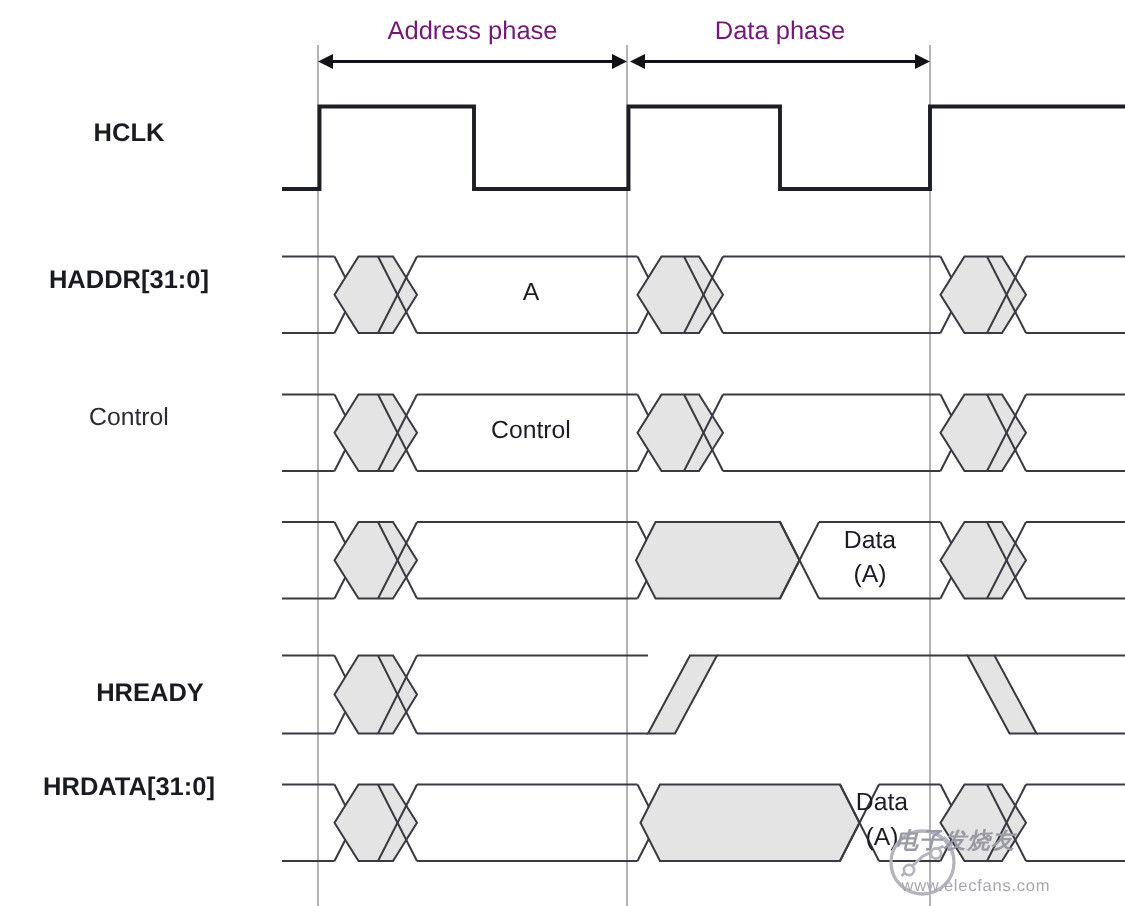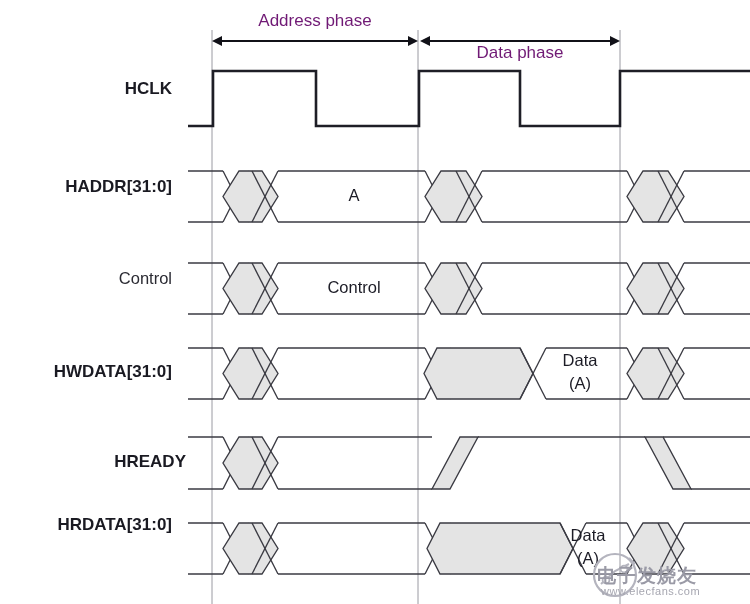--- a/index.html
+++ b/index.html
@@ -19,21 +19,21 @@
   }
   #wave-svg {
     position: absolute;
     left: 0;
     top: 0;
     width: 750px;
     height: 604px;
   }
   .sig-label {
     position: absolute;
-    text-align: right;
+    text-align: center;
     color: #1a1a22;
     white-space: nowrap;
     font-size: 17px;
     font-weight: bold;
     font-family: "Liberation Sans", sans-serif;
   }
   .sig-label.plain {
     font-weight: normal;
     font-size: 16.5px;
     color: #2b2b33;
@@ -54,26 +54,26 @@
     font-size: 16.5px;
     white-space: nowrap;
     font-family: "Liberation Sans", sans-serif;
   }
   .wm {
     position: absolute;
     pointer-events: none;
   }
   .wm-cn {
     font-family: "Liberation Serif", serif;
+    font-style: italic;
     font-weight: bold;
-    font-size: 19px;
+    font-size: 15px;
     color: #9a9aa6;
     letter-spacing: 1px;
     white-space: nowrap;
-    margin-top: 12px;
   }
   .wm-url {
     font-family: "Liberation Sans", sans-serif;
     font-size: 11px;
     color: #a6a6b0;
     letter-spacing: 0.5px;
     white-space: nowrap;
   }
 </style>
 </head>
@@ -202,26 +202,25 @@
         <polyline points="658,523 684,574" fill="none" stroke="#3a3a42" stroke-width="1.35" stroke-linejoin="miter"></polyline>
         <polyline points="658,574 684,523" fill="none" stroke="#3a3a42" stroke-width="1.35" stroke-linejoin="miter"></polyline>
         <polyline points="684,523 750,523" fill="none" stroke="#3a3a42" stroke-width="1.35" stroke-linejoin="miter"></polyline>
         <polyline points="684,574 750,574" fill="none" stroke="#3a3a42" stroke-width="1.35" stroke-linejoin="miter"></polyline>
       </g>
   </svg>
 
   <div class="sig-label" style="left: 0px; width: 172px; top: 79px;">HCLK</div>
   <div class="sig-label" style="left: 0px; width: 172px; top: 177px;">HADDR[31:0]</div>
   <div class="sig-label plain" style="left: 0px; width: 172px; top: 269px;">Control</div>
-  <div class="sig-label" style="left: 0px; width: 172px; top: 362px;">HWDATA[31:0]</div>
   <div class="sig-label" style="left: 0px; width: 172px; top: 452px; margin-left: 14px;">HREADY</div>
   <div class="sig-label" style="left: 0px; width: 172px; top: 515px;">HRDATA[31:0]</div>
 
   <div class="phase-label" style="left: 205px; width: 220px; top: 11px;">Address phase</div>
-  <div class="phase-label" style="left: 410px; width: 220px; top: 11px; margin-top: 32px;">Data phase</div>
+  <div class="phase-label" style="left: 410px; width: 220px; top: 11px;">Data phase</div>
 
   <div class="bus-text" style="left: 264px; width: 180px; top: 186px;">A</div>
   <div class="bus-text" style="left: 264px; width: 180px; top: 278px;">Control</div>
   <div class="bus-text" style="left: 490px; width: 180px; top: 351px;">Data</div>
   <div class="bus-text" style="left: 490px; width: 180px; top: 374px;">(A)</div>
   <div class="bus-text" style="left: 498px; width: 180px; top: 526px;">Data</div>
   <div class="bus-text" style="left: 498px; width: 180px; top: 549px;">(A)</div>
 
   <svg class="wm" style="left:588px; top:548px; width:54px; height:50px;" viewBox="0 0 54 50">
     <circle cx="27" cy="27" r="21" fill="none" stroke="#b4b4be" stroke-width="2.2"></circle>

